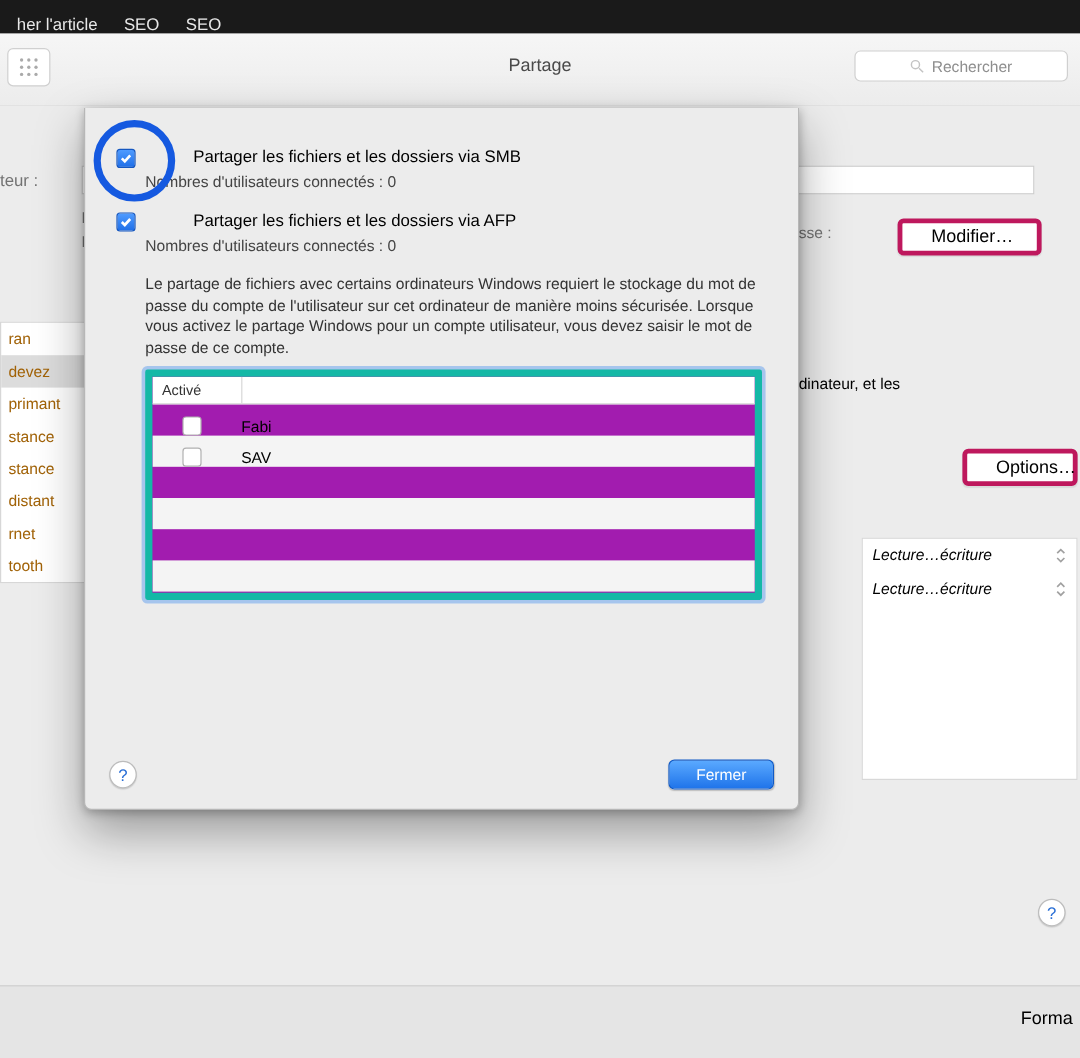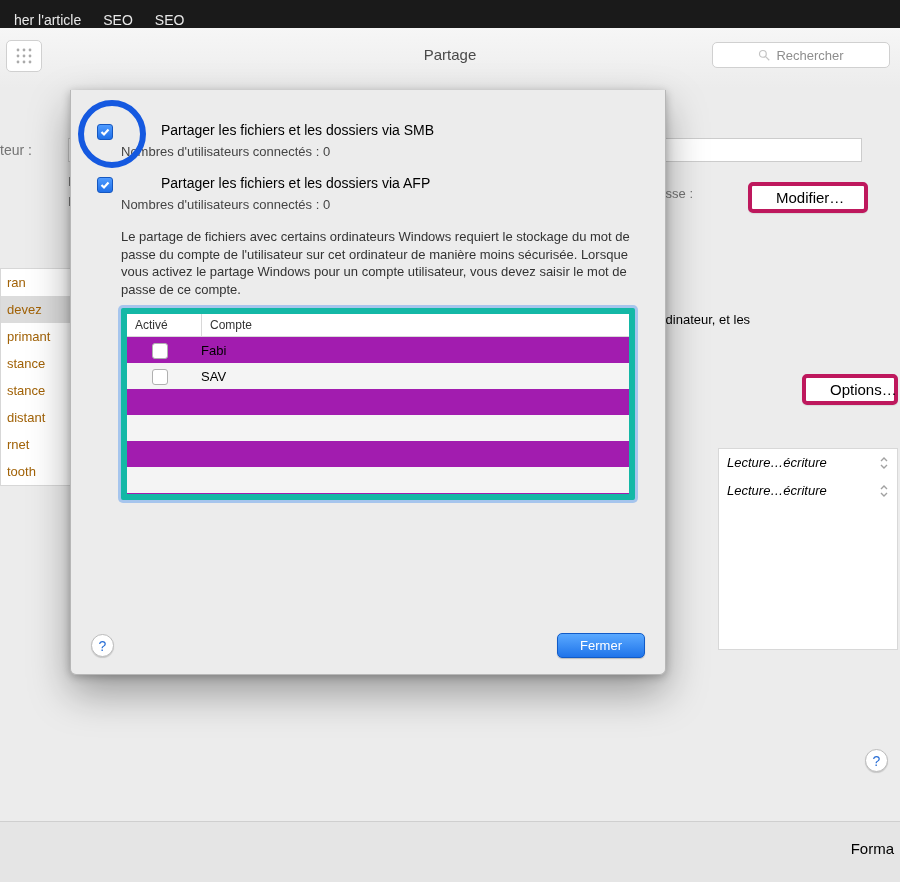--- a/index.html
+++ b/index.html
@@ -54,21 +54,21 @@
 .chklbl{margin-left:8px;font-size:14px;}
 .subinfo{margin-left:24px;font-size:13px;color:#444;margin-bottom:16px;}
 .sect-title{margin-left:24px;font-size:14px;color:#000;margin-top:2px;margin-bottom:6px;}
 .sect-desc{margin-left:24px;margin-right:10px;font-size:13px;color:#333;line-height:1.35;margin-bottom:10px;}
 
 
 .acct{margin-left:24px;margin-right:10px;height:180px;background:#a21caf;border:6px solid #14b8a6;border-radius:2px;box-shadow:0 0 0 3px rgba(82,150,240,.45);overflow:hidden;}
 .acct .hdr{display:flex;height:22px;background:#fff;border-bottom:1px solid #d8d8d8;font-size:12px;color:#333;}
 .acct .hdr .c1{width:66px;padding-left:8px;border-right:1px solid #d8d8d8;display:flex;align-items:center;}
 .acct .hdr .c2{flex:1;padding-left:8px;display:flex;align-items:center;}
-.acct .arow{display:flex;height:26px;align-items:center;}
+.acct .arow{display:flex;height:26px;align-items:flex-end;}
 .acct .arow.alt{background:#f4f4f4;}
 .acct .arow .c1{width:66px;display:flex;align-items:center;justify-content:center;}
 .acct .arow .c2{flex:1;padding-left:8px;font-size:13px;}
 
 
 .sheet-footer{position:absolute;left:20px;right:20px;bottom:16px;display:flex;align-items:center;justify-content:space-between;}
 .help{width:21px;height:21px;border-radius:50%;border:1px solid #bcbcbc;background:#fff;color:#2a6fd6;font-size:14px;display:flex;align-items:center;justify-content:center;box-shadow:0 1px 1px rgba(0,0,0,.15);}
 .close-btn{background:linear-gradient(#5aa9ff,#1f74ea);color:#fff;border:1px solid #115bc7;border-radius:5px;padding:4px 22px;font-size:13px;box-shadow:0 1px 1px rgba(0,0,0,.2);}
 
 
@@ -175,21 +175,20 @@
           </div>
       <div class="chklbl">Partager les fichiers et les dossiers via AFP</div>
     </div>
     <div class="subinfo">Nombres d'utilisateurs connectés : 0</div>
 
     <div class="sect-desc">Le partage de fichiers avec certains ordinateurs Windows requiert le stockage du mot de passe du compte de l'utilisateur sur cet ordinateur de manière moins sécurisée. Lorsque vous activez le partage Windows pour un compte utilisateur, vous devez saisir le mot de passe de ce compte.</div>
 
     <div class="acct">
       <div class="hdr">
         <div class="c1">Activé</div>
-        <div class="c2">Compte</div>
       </div>
       <div class="arow">
         <div class="c1">
               <div class="chk empty"></div>
             </div>
         <div class="c2">Fabi</div>
       </div>
       <div class="arow alt">
         <div class="c1">
               <div class="chk empty"></div>

